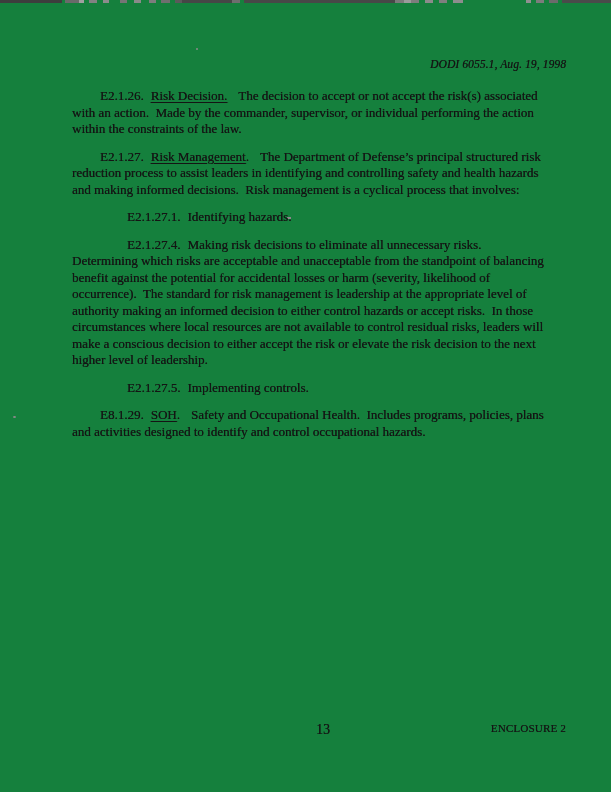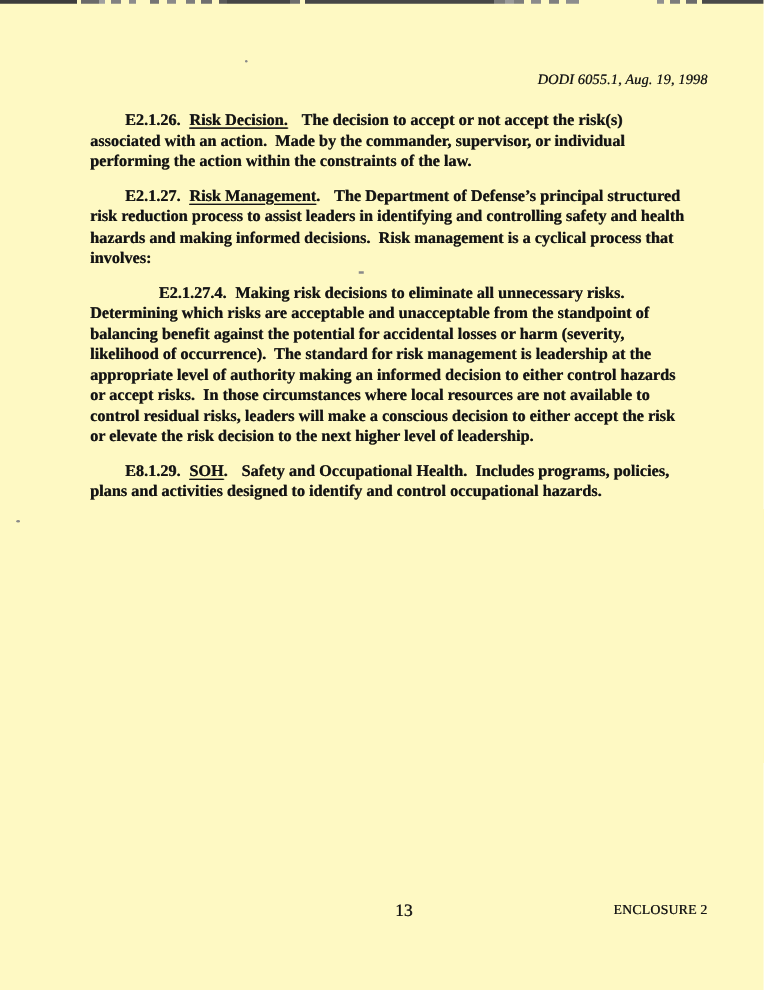--- a/index.html
+++ b/index.html
@@ -1,17 +1,17 @@
 <!DOCTYPE html>
 <html><head>
 <meta charset="utf-8">
 <style>
   html,body{margin:0;padding:0;background:#ffffff;}
   .page{
-    position:relative;width:611px;height:792px;background:#fef9c3;overflow:hidden;
+    position:relative;width:611px;height:792px;background:#15803d;overflow:hidden;
     font-family:"Liberation Serif","DejaVu Serif",serif;
     color:#141414;
   }
   .scanline{
     position:absolute;top:0;left:0;width:611px;height:2.5px;
     background:linear-gradient(90deg,
       #3d3d3d 0px,#3d3d3d 62px,rgba(0,0,0,0) 62px,rgba(0,0,0,0) 65px,
       #6a6a6a 65px,#6a6a6a 79px,#a0a0a0 79px,#a0a0a0 84px,rgba(0,0,0,0) 84px,rgba(0,0,0,0) 89px,
       #828282 89px,#828282 97px,rgba(0,0,0,0) 97px,rgba(0,0,0,0) 103px,
       #8c8c8c 103px,#8c8c8c 109px,rgba(0,0,0,0) 109px,rgba(0,0,0,0) 120px,
@@ -34,21 +34,21 @@
   .docref{
     position:absolute;top:58px;right:45px;
     font-style:italic;font-size:11.5px;letter-spacing:0.1px;
     text-shadow:0.3px 0 0 rgba(20,20,20,0.75);
   }
   .content{
     position:absolute;top:88px;left:72px;width:476px;
     font-size:13px;line-height:16.5px;
     text-shadow:0.3px 0 0 rgba(20,20,20,0.8);
   }
-  .para{margin:0 0 11px 0;white-space:pre-wrap;text-align:left;font-weight:bold;}
+  .para{margin:0 0 11px 0;white-space:pre-wrap;text-align:left;}
   .para.main{text-indent:28px;}
   .para.sub{text-indent:55px;}
   .num{margin-right:7px;}
   .term{text-decoration:underline;text-decoration-thickness:1px;text-underline-offset:1.5px;}
   .body{margin-left:11px;}
   .body.solo{margin-left:0;}
   .footer-pagenum{
     position:absolute;top:722px;left:316px;font-size:14px;
     text-shadow:0.3px 0 0 rgba(20,20,20,0.75);
   }
@@ -68,19 +68,21 @@
   <div class="scanline"></div>
   <div class="speck speck1"></div>
   <div class="speck speck2"></div>
   <div class="speck speck3"></div>
 
   <div class="docref">DODI 6055.1, Aug. 19, 1998</div>
 
   <div class="content">
     <p class="para main"><span class="num">E2.1.26.</span><span class="term">Risk Decision.</span><span class="sfx"></span><span class="body">The decision to accept or not accept the risk(s) associated with an action.  Made by the commander, supervisor, or individual performing the action within the constraints of the law.</span></p>
     <p class="para main"><span class="num">E2.1.27.</span><span class="term">Risk Management</span><span class="sfx">.</span><span class="body">The Department of Defense’s principal structured risk reduction process to assist leaders in identifying and controlling safety and health hazards and making informed decisions.  Risk management is a cyclical process that involves:</span></p>
+    <p class="para sub"><span class="num">E2.1.27.1.</span><span class="body solo">Identifying hazards.</span></p>
     <p class="para sub"><span class="num">E2.1.27.4.</span><span class="body solo">Making risk decisions to eliminate all unnecessary risks.  Determining which risks are acceptable and unacceptable from the standpoint of balancing benefit against the potential for accidental losses or harm (severity, likelihood of occurrence).  The standard for risk management is leadership at the appropriate level of authority making an informed decision to either control hazards or accept risks.  In those circumstances where local resources are not available to control residual risks, leaders will make a conscious decision to either accept the risk or elevate the risk decision to the next higher level of leadership.</span></p>
+    <p class="para sub"><span class="num">E2.1.27.5.</span><span class="body solo">Implementing controls.</span></p>
     <p class="para main"><span class="num">E8.1.29.</span><span class="term">SOH</span><span class="sfx">.</span><span class="body">Safety and Occupational Health.  Includes programs, policies, plans and activities designed to identify and control occupational hazards.</span></p>
   </div>
 
   <div class="footer-pagenum">13</div>
   <div class="footer-enclosure">ENCLOSURE 2</div>
 </div>
 
 </body></html>

